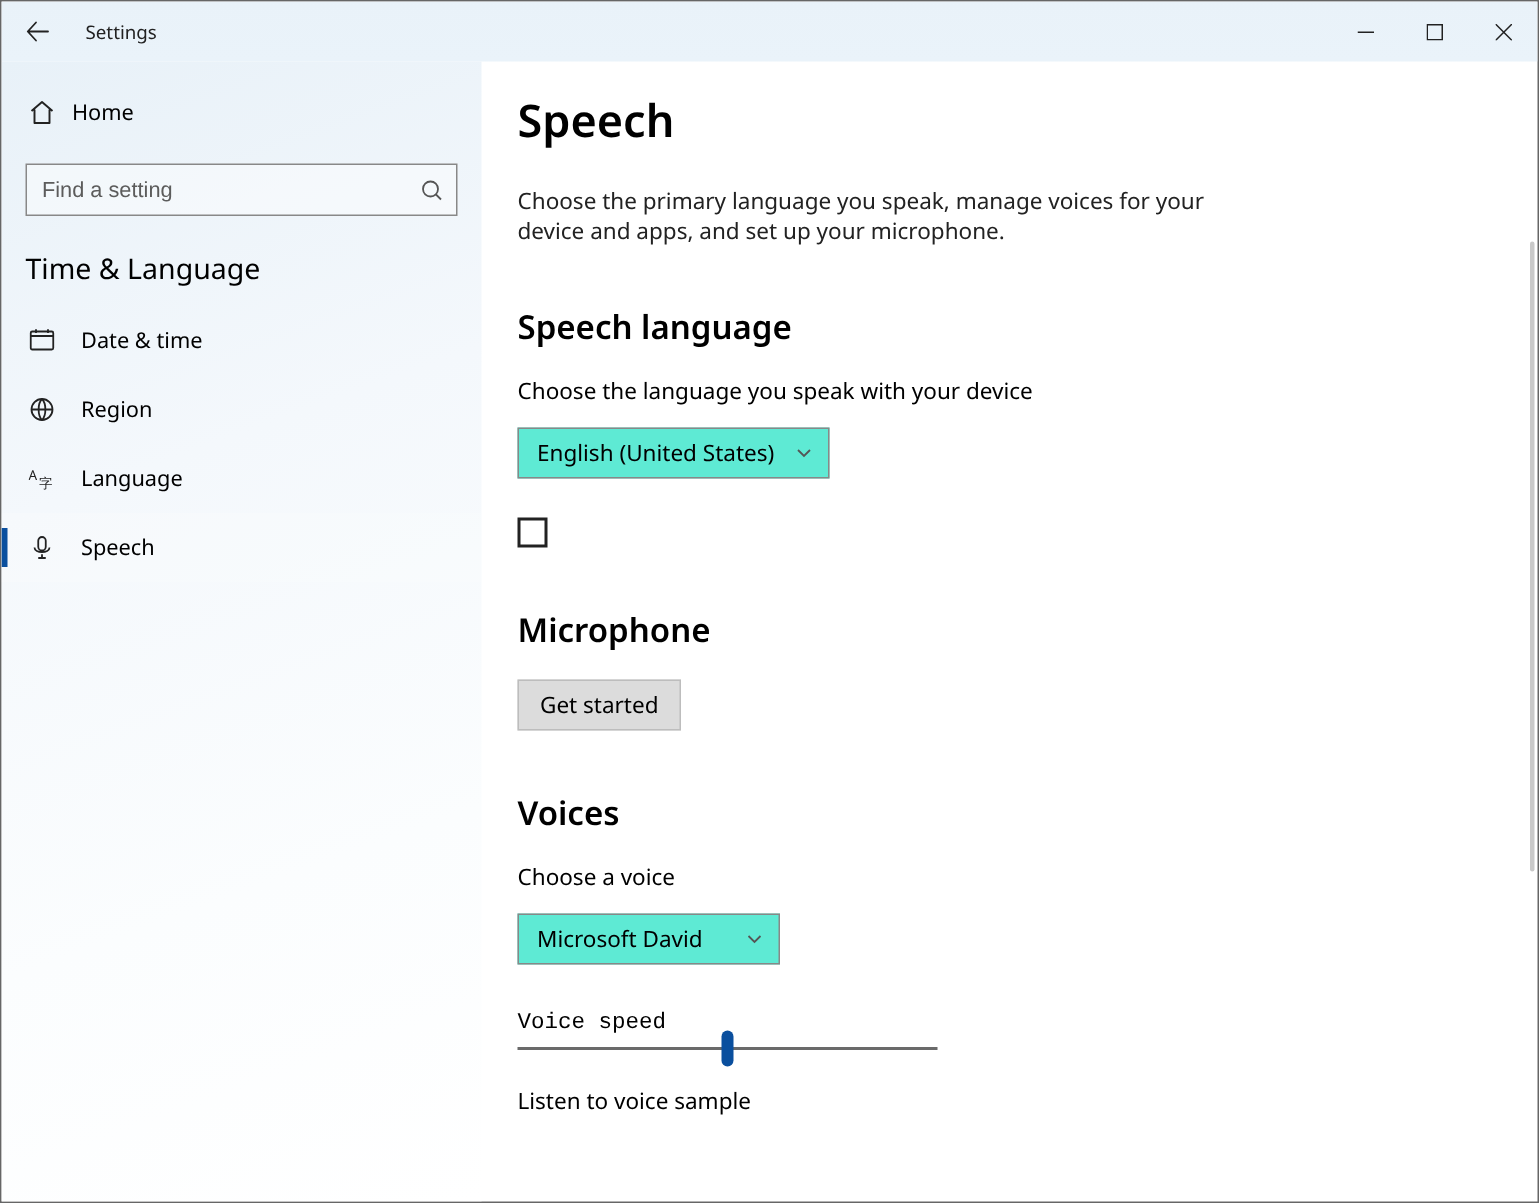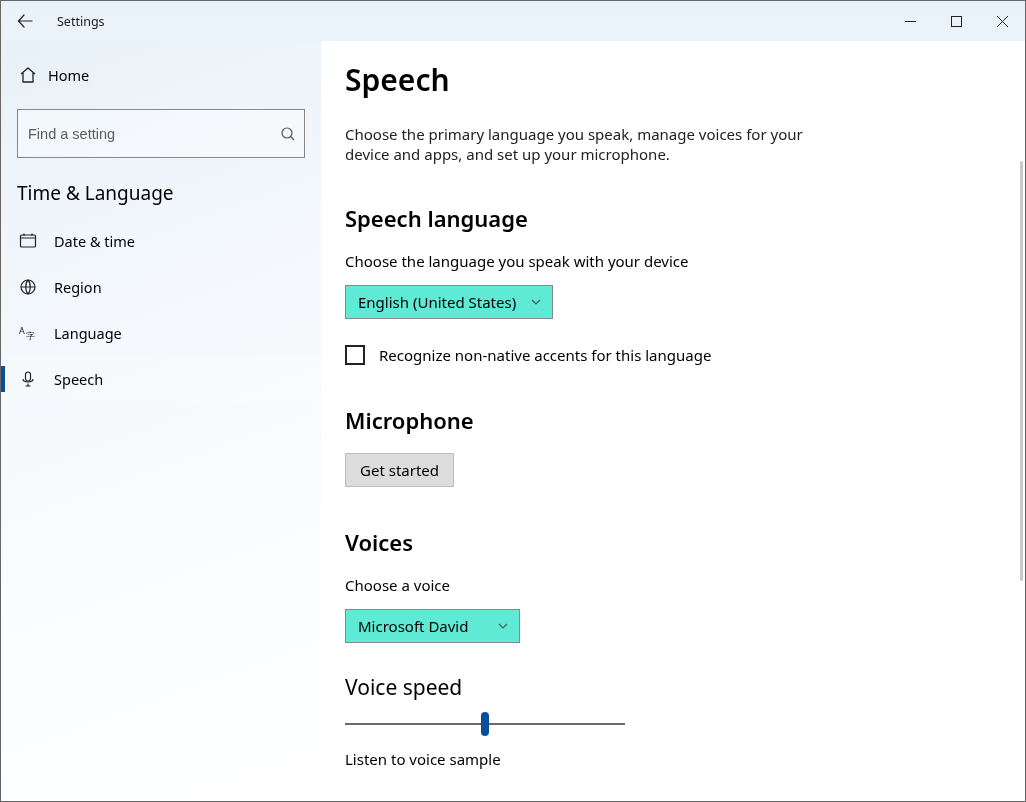--- a/index.html
+++ b/index.html
@@ -16,21 +16,21 @@
   
   .body-wrap { display: flex; height: calc(100% - 40px); }
 
   
   .sidebar { width: 320px; background: linear-gradient(160deg, #e8f1f8 0%, #f4f8fc 35%, #fbfdfe 70%, #ffffff 100%); padding-top: 14px; }
   .home-row { display: flex; align-items: center; height: 40px; padding-left: 17px; gap: 10px; cursor: pointer; }
   .home-row .icon { width: 20px; display: flex; justify-content: center; }
   .home-row .lbl, .nav-item .lbl { font-size: 14.5px; }
 
   .search-wrap { padding: 14px 16px 0 16px; }
-  .search-box { position: relative; height: 49px; border: 1px solid #888; background: rgba(255,255,255,0.4); }
+  .search-box { position: relative; height: 35px; border: 1px solid #888; background: rgba(255,255,255,0.4); }
   .search-box input { width: 100%; height: 100%; border: none; background: transparent; padding: 0 34px 0 10px; font-size: 14.5px; outline: none; }
   .search-box input::placeholder { color: #5c5c5c; }
   .search-icon { position: absolute; right: 8px; top: 50%; transform: translateY(-50%); }
 
   .category-header { font-size: 19px; font-weight: 400; padding: 22px 0 12px 16px; }
 
   .nav-item { display: flex; align-items: center; height: 46px; padding-left: 17px; gap: 16px; cursor: pointer; position: relative; }
   .nav-item .icon { width: 20px; display: flex; justify-content: center; align-items: center; }
   .nav-item.selected::before { content: ""; position: absolute; left: 0; top: 10px; bottom: 10px; width: 4px; background: #0a4f9e; }
   .nav-item.selected { background: rgba(255,255,255,0.2); }
@@ -45,21 +45,21 @@
 
   .dropdown { display: inline-flex; align-items: center; justify-content: space-between; height: 34px; border: 1px solid #888; background: #5eead4; padding: 0 10px 0 12px; font-size: 15px; cursor: pointer; min-width: 180px; }
   .dropdown .chev { margin-left: 14px; }
 
   .checkbox-row { display: flex; align-items: center; gap: 14px; margin-top: 26px; margin-bottom: 40px; }
   .checkbox { width: 20px; height: 20px; border: 2px solid #222; cursor: pointer; }
 
   .btn { display: inline-flex; align-items: center; justify-content: center; height: 34px; padding: 0 14px; border: 1px solid #bdbdbd; background: #dcdcdc; font-size: 15px; cursor: pointer; }
 
   .section { margin-bottom: 40px; }
-  .speed-label { font-size: 21px; margin-bottom: 14px; margin-top: 30px; }
+  .speed-label { font-size: 15px; margin-top: 30px; font-family: Liberation Mono, monospace; }
   .slider { position: relative; width: 280px; height: 18px; }
   .slider-track { position: absolute; left: 0; right: 0; top: 50%; height: 2px; background: #6a6a6a; transform: translateY(-50%); }
   .slider-thumb { position: absolute; top: 50%; width: 8px; height: 24px; background: #0a4f9e; border-radius: 4px; transform: translate(-50%, -50%); left: 50%; cursor: pointer; }
 
   .sample-label { font-size: 15px; margin-top: 16px; margin-bottom: 10px; }
 
   
   .fake-scroll { position: absolute; right: 2px; top: 120px; width: 3px; height: 420px; background: #c9c9c9; border-radius: 2px; }
 
   svg { display: block; }
@@ -172,21 +172,20 @@
       <div class="dropdown" style="min-width:180px;">
         <span>English (United States)</span>
         <span class="chev">
           <svg width="12" height="12" viewBox="0 0 12 12">
               <path d="M2 4 L6 8 L10 4" stroke="#555" stroke-width="1.2" fill="none"></path>
             </svg>
         </span>
       </div>
       <div class="checkbox-row">
         <div class="checkbox"></div>
-        <span style="font-size:15px;">Recognize non-native accents for this language</span>
       </div>
     </div>
 
     <div class="section">
       <div class="section-title">Microphone</div>
       <div class="btn">
         <span>Get started</span>
       </div>
     </div>
 

